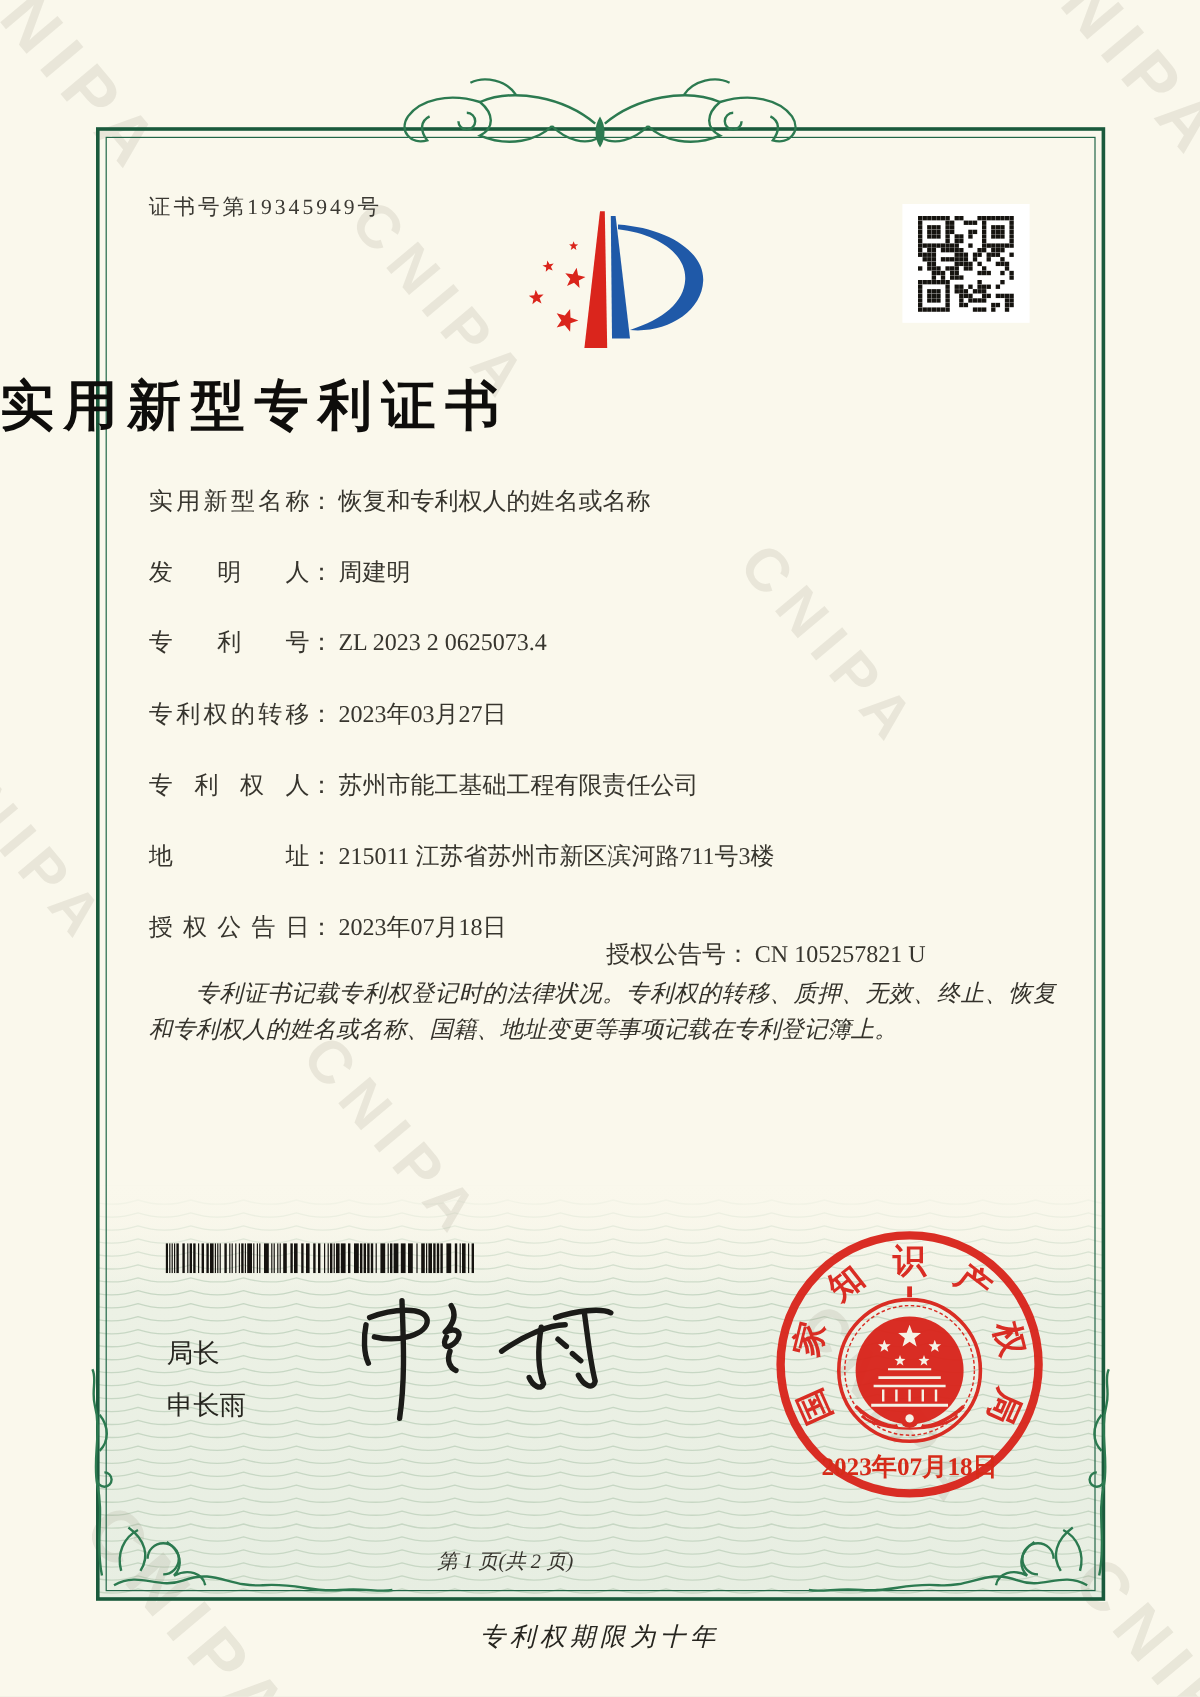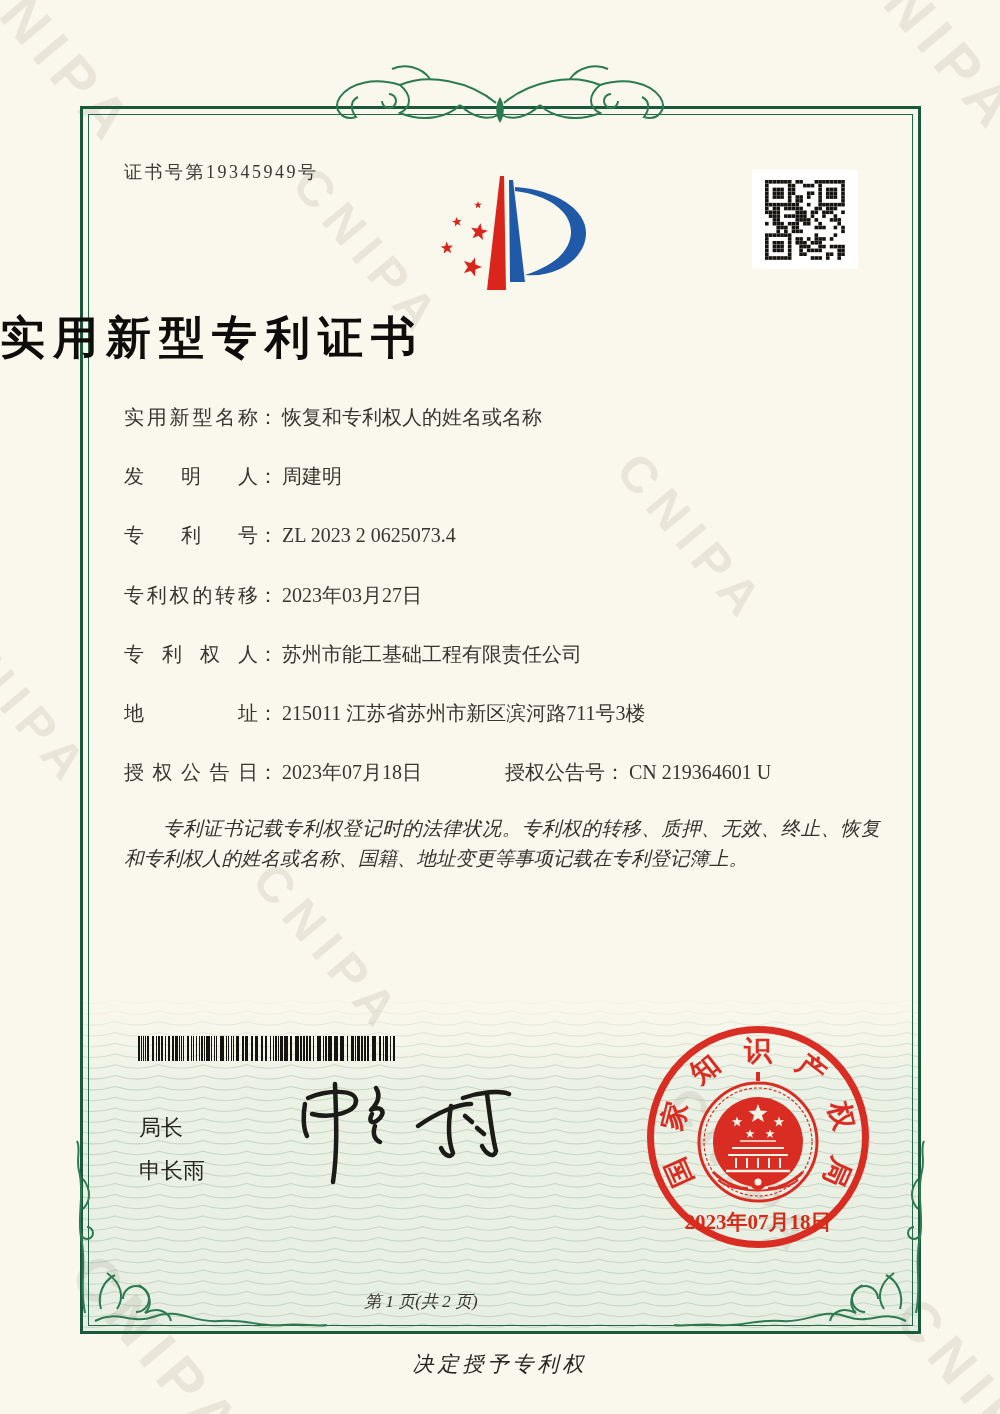--- a/index.html
+++ b/index.html
@@ -25,21 +25,21 @@
   .orn-layer{position:absolute;inset:0;z-index:3;pointer-events:none;}
   .content{position:absolute;inset:0;z-index:4;}
   
   .cert-no{position:absolute;left:124px;top:160px;font-size:18px;letter-spacing:2.5px;color:#3b3933;}
   .title{position:absolute;left:0;right:0;top:308px;text-align:left;
     font-size:45px;font-weight:bold;letter-spacing:8px;color:#0e0d0b;}
   .row{position:absolute;left:124px;width:770px;font-size:20px;color:#37352e;white-space:nowrap;}
   .lbl{display:inline-block;width:134px;text-align:justify;text-align-last:justify;}
   .col{display:inline-block;width:24px;text-align:left;}
   .pair2{position:absolute;left:381px;top:0;}
-  .pair2 .lbl2{display:inline-block;}
+  .pair2 .lbl2{display:inline-block;margin-top:23px;}
   .paras{position:absolute;left:124px;top:814px;width:756px;font-size:19.5px;
     line-height:30px;color:#34322b;text-align:justify;font-style:italic;}
   .paras p{margin:0 0 9px 0;text-indent:2em;}
   .barcode{position:absolute;left:138px;top:1036px;}
   .signer-title{position:absolute;left:139px;top:1113px;font-size:22px;color:#26251f;
     font-family:"Liberation Sans","DejaVu Sans",sans-serif;}
   .signer-name{position:absolute;left:139px;top:1156px;font-size:22px;color:#26251f;
     font-family:"Liberation Sans","DejaVu Sans",sans-serif;}
   .signature{position:absolute;left:258px;top:1056px;}
   .page-info{position:absolute;left:80px;width:682px;top:1290px;text-align:center;
@@ -416,21 +416,21 @@
     </div>
     <div class="row" style="top:641px">
       <span class="lbl">专利权人</span><span class="col">：</span><span class="val">苏州市能工基础工程有限责任公司</span>
     </div>
     <div class="row" style="top:700px">
       <span class="lbl">地址</span><span class="col">：</span><span class="val">215011 江苏省苏州市新区滨河路711号3楼</span>
     </div>
     <div class="row" style="top:759px">
       <span class="lbl">授权公告日</span><span class="col">：</span><span class="val">2023年07月18日</span>
       <span class="pair2">
-        <span class="lbl2">授权公告号</span><span class="col">：</span><span class="val">CN 219364601 U</span>
+        <span class="lbl2">授权公告号</span><span class="col">：</span><span class="val">CN 105257821 U</span>
       </span>
     </div>
 
     <div class="paras">
       <p>专利证书记载专利权登记时的法律状况。专利权的转移、质押、无效、终止、恢复和专利权人的姓名或名称、国籍、地址变更等事项记载在专利登记簿上。</p>
     </div>
 
     <svg class="barcode" id="barcode-svg" width="262" height="25">
         <rect x="0" y="0" width="2" height="25" fill="#15130f"></rect>
         <rect x="3" y="0" width="1" height="25" fill="#15130f"></rect>
@@ -517,21 +517,21 @@
         <path d="M117,70 C114,78 117,84 122,86"></path>
         <path d="M160,70 C180,56 200,48 213,48"></path>
         <path d="M193,50 C190,68 190,84 195,97 C193,103 186,99 183,92"></path>
         <path d="M205,42 C222,36 243,34 251,38"></path>
         <path d="M229,38 C232,60 234,80 238,95 C236,103 228,98 224,90"></path>
         <path d="M207,60 l7,6 M219,72 l7,6"></path>
       </g>
     </svg>
 
     <div class="page-info">第 1 页(共 2 页)</div>
-    <div class="continuation">决定授予专利权</div>
+    <div class="continuation">专利权期限为十年</div>
   </div>
 
   <div class="seal" id="seal">
     <div class="seal-ring"></div>
     <svg width="222" height="222">
       <g transform="translate(111,116)">
         <circle r="59" stroke="#d9231a" stroke-width="3" fill="none"></circle>
         <circle r="54" stroke="#d9231a" stroke-width="1.2" fill="none" stroke-dasharray="3,2"></circle>
         <rect x="-2" y="-70" width="4" height="9" fill="#d9231a"></rect>
         <circle r="45" fill="#d9231a"></circle>

